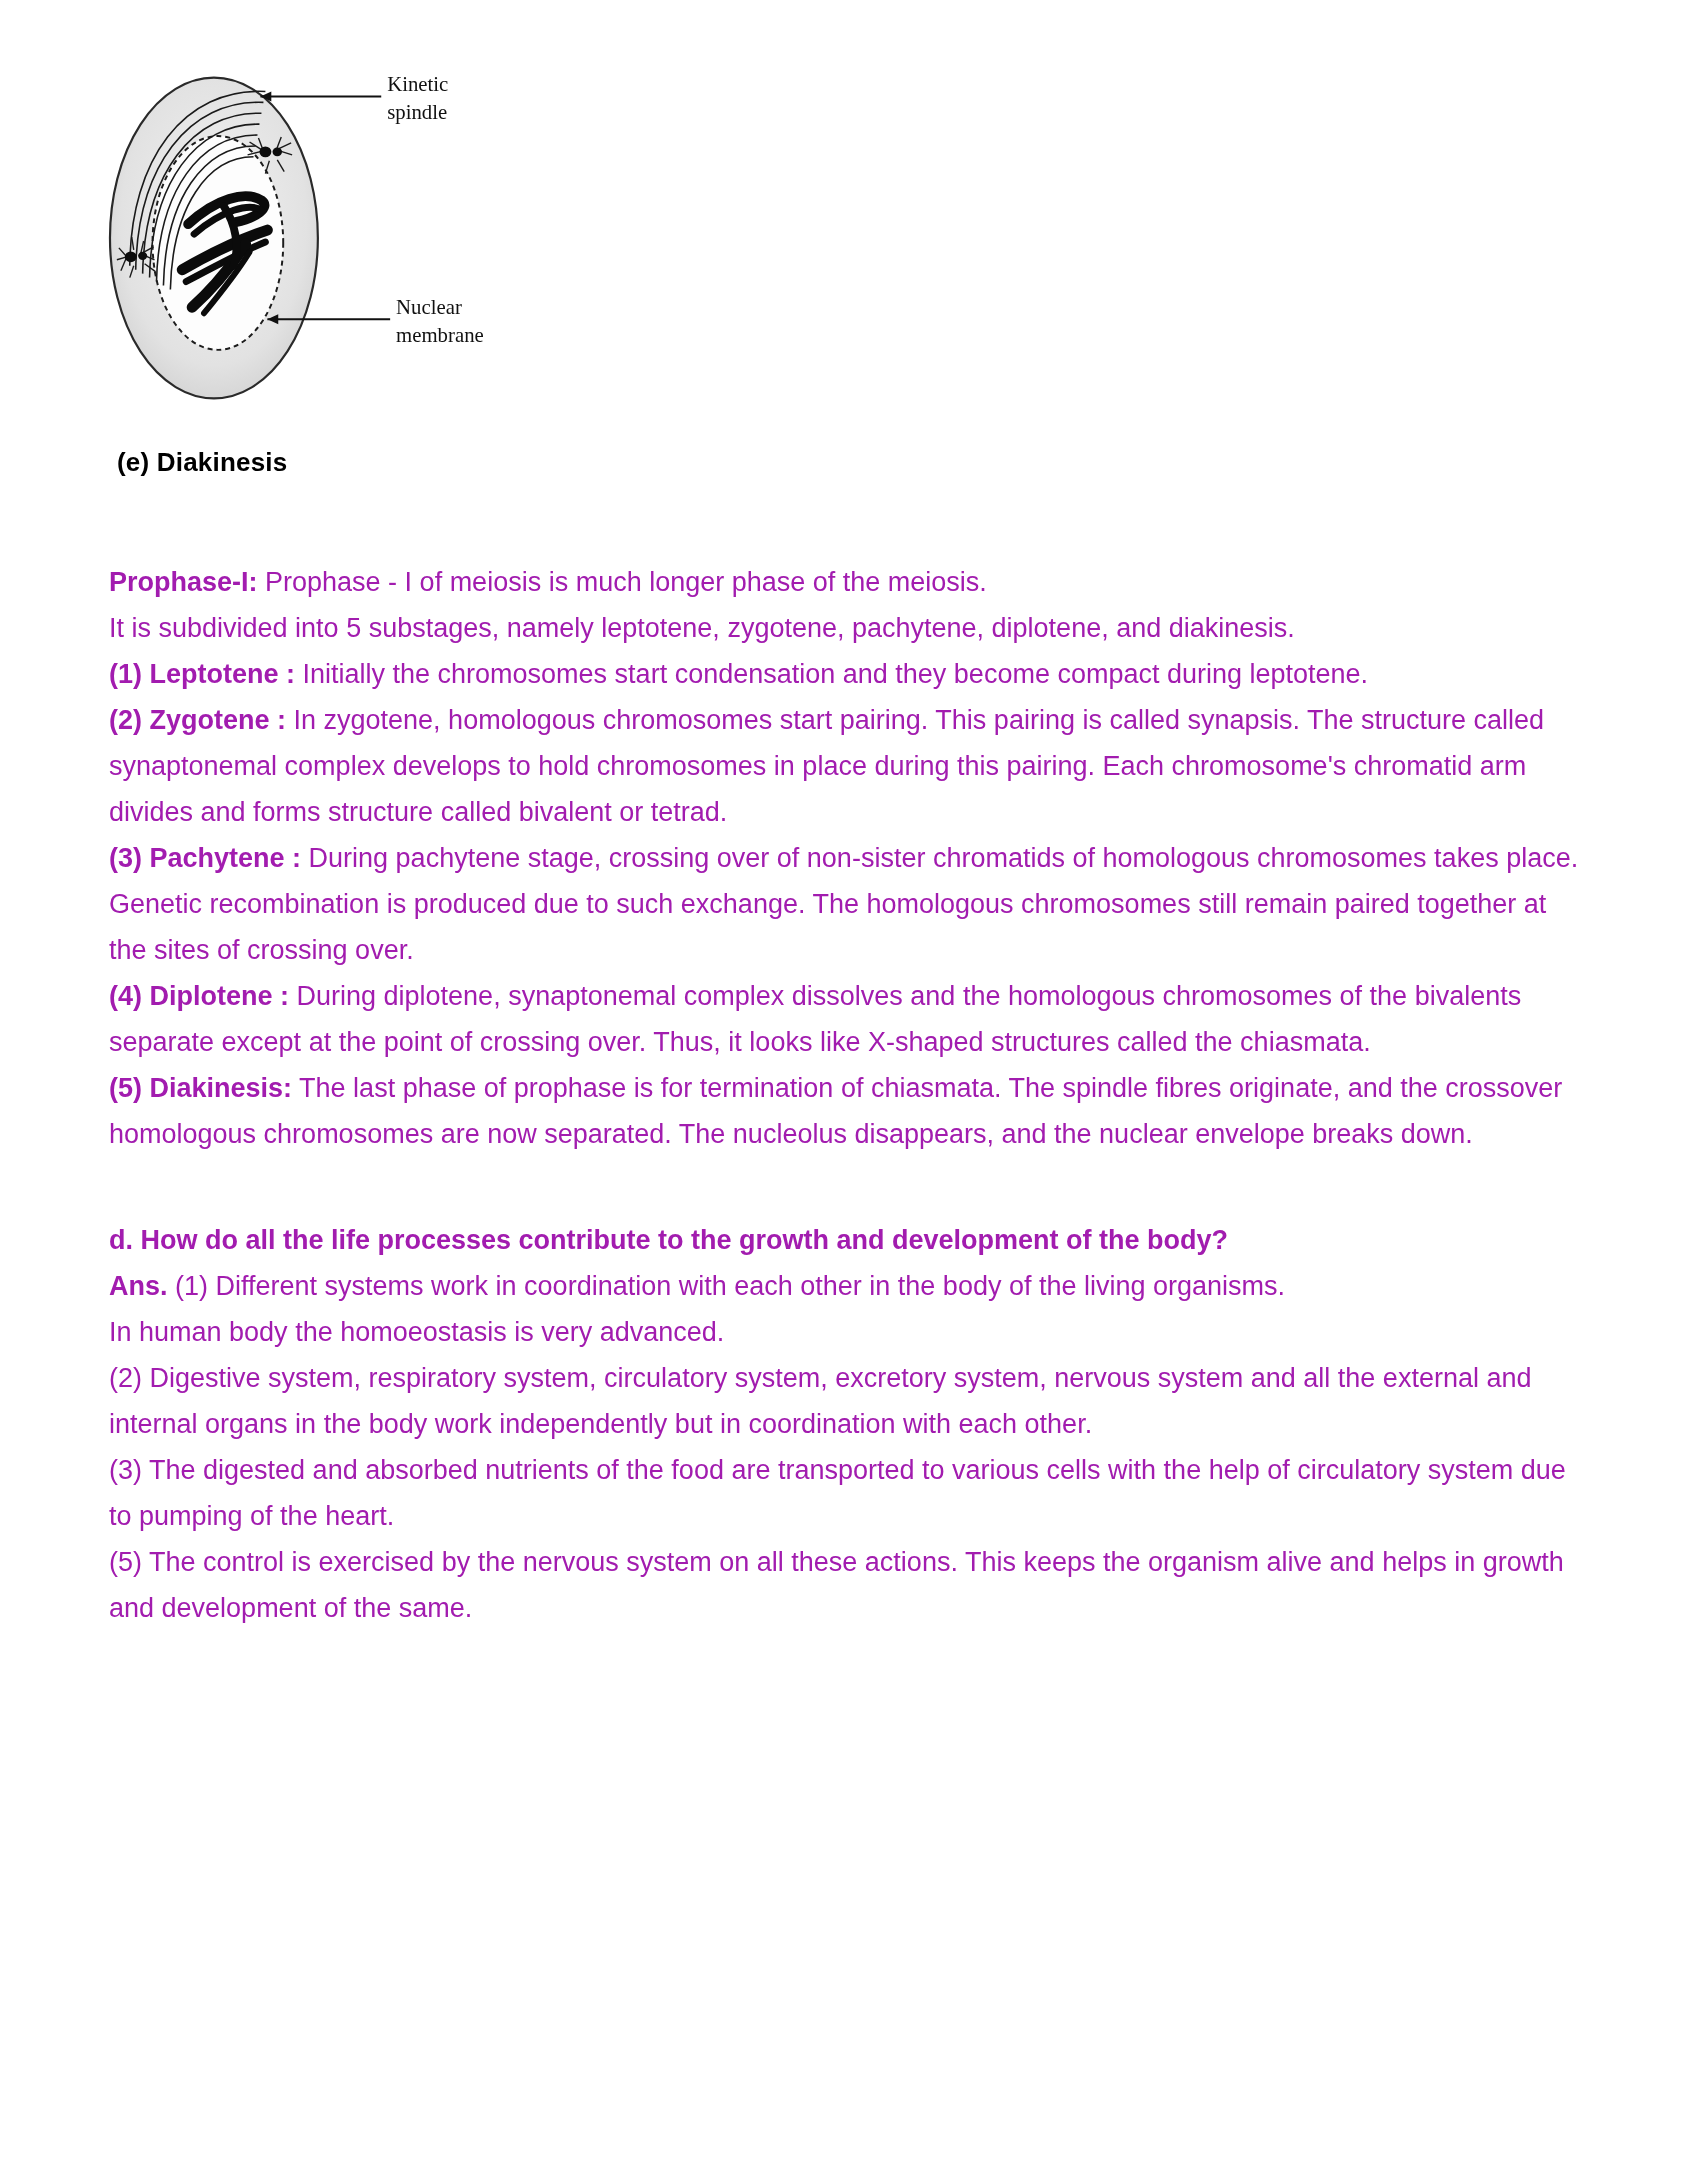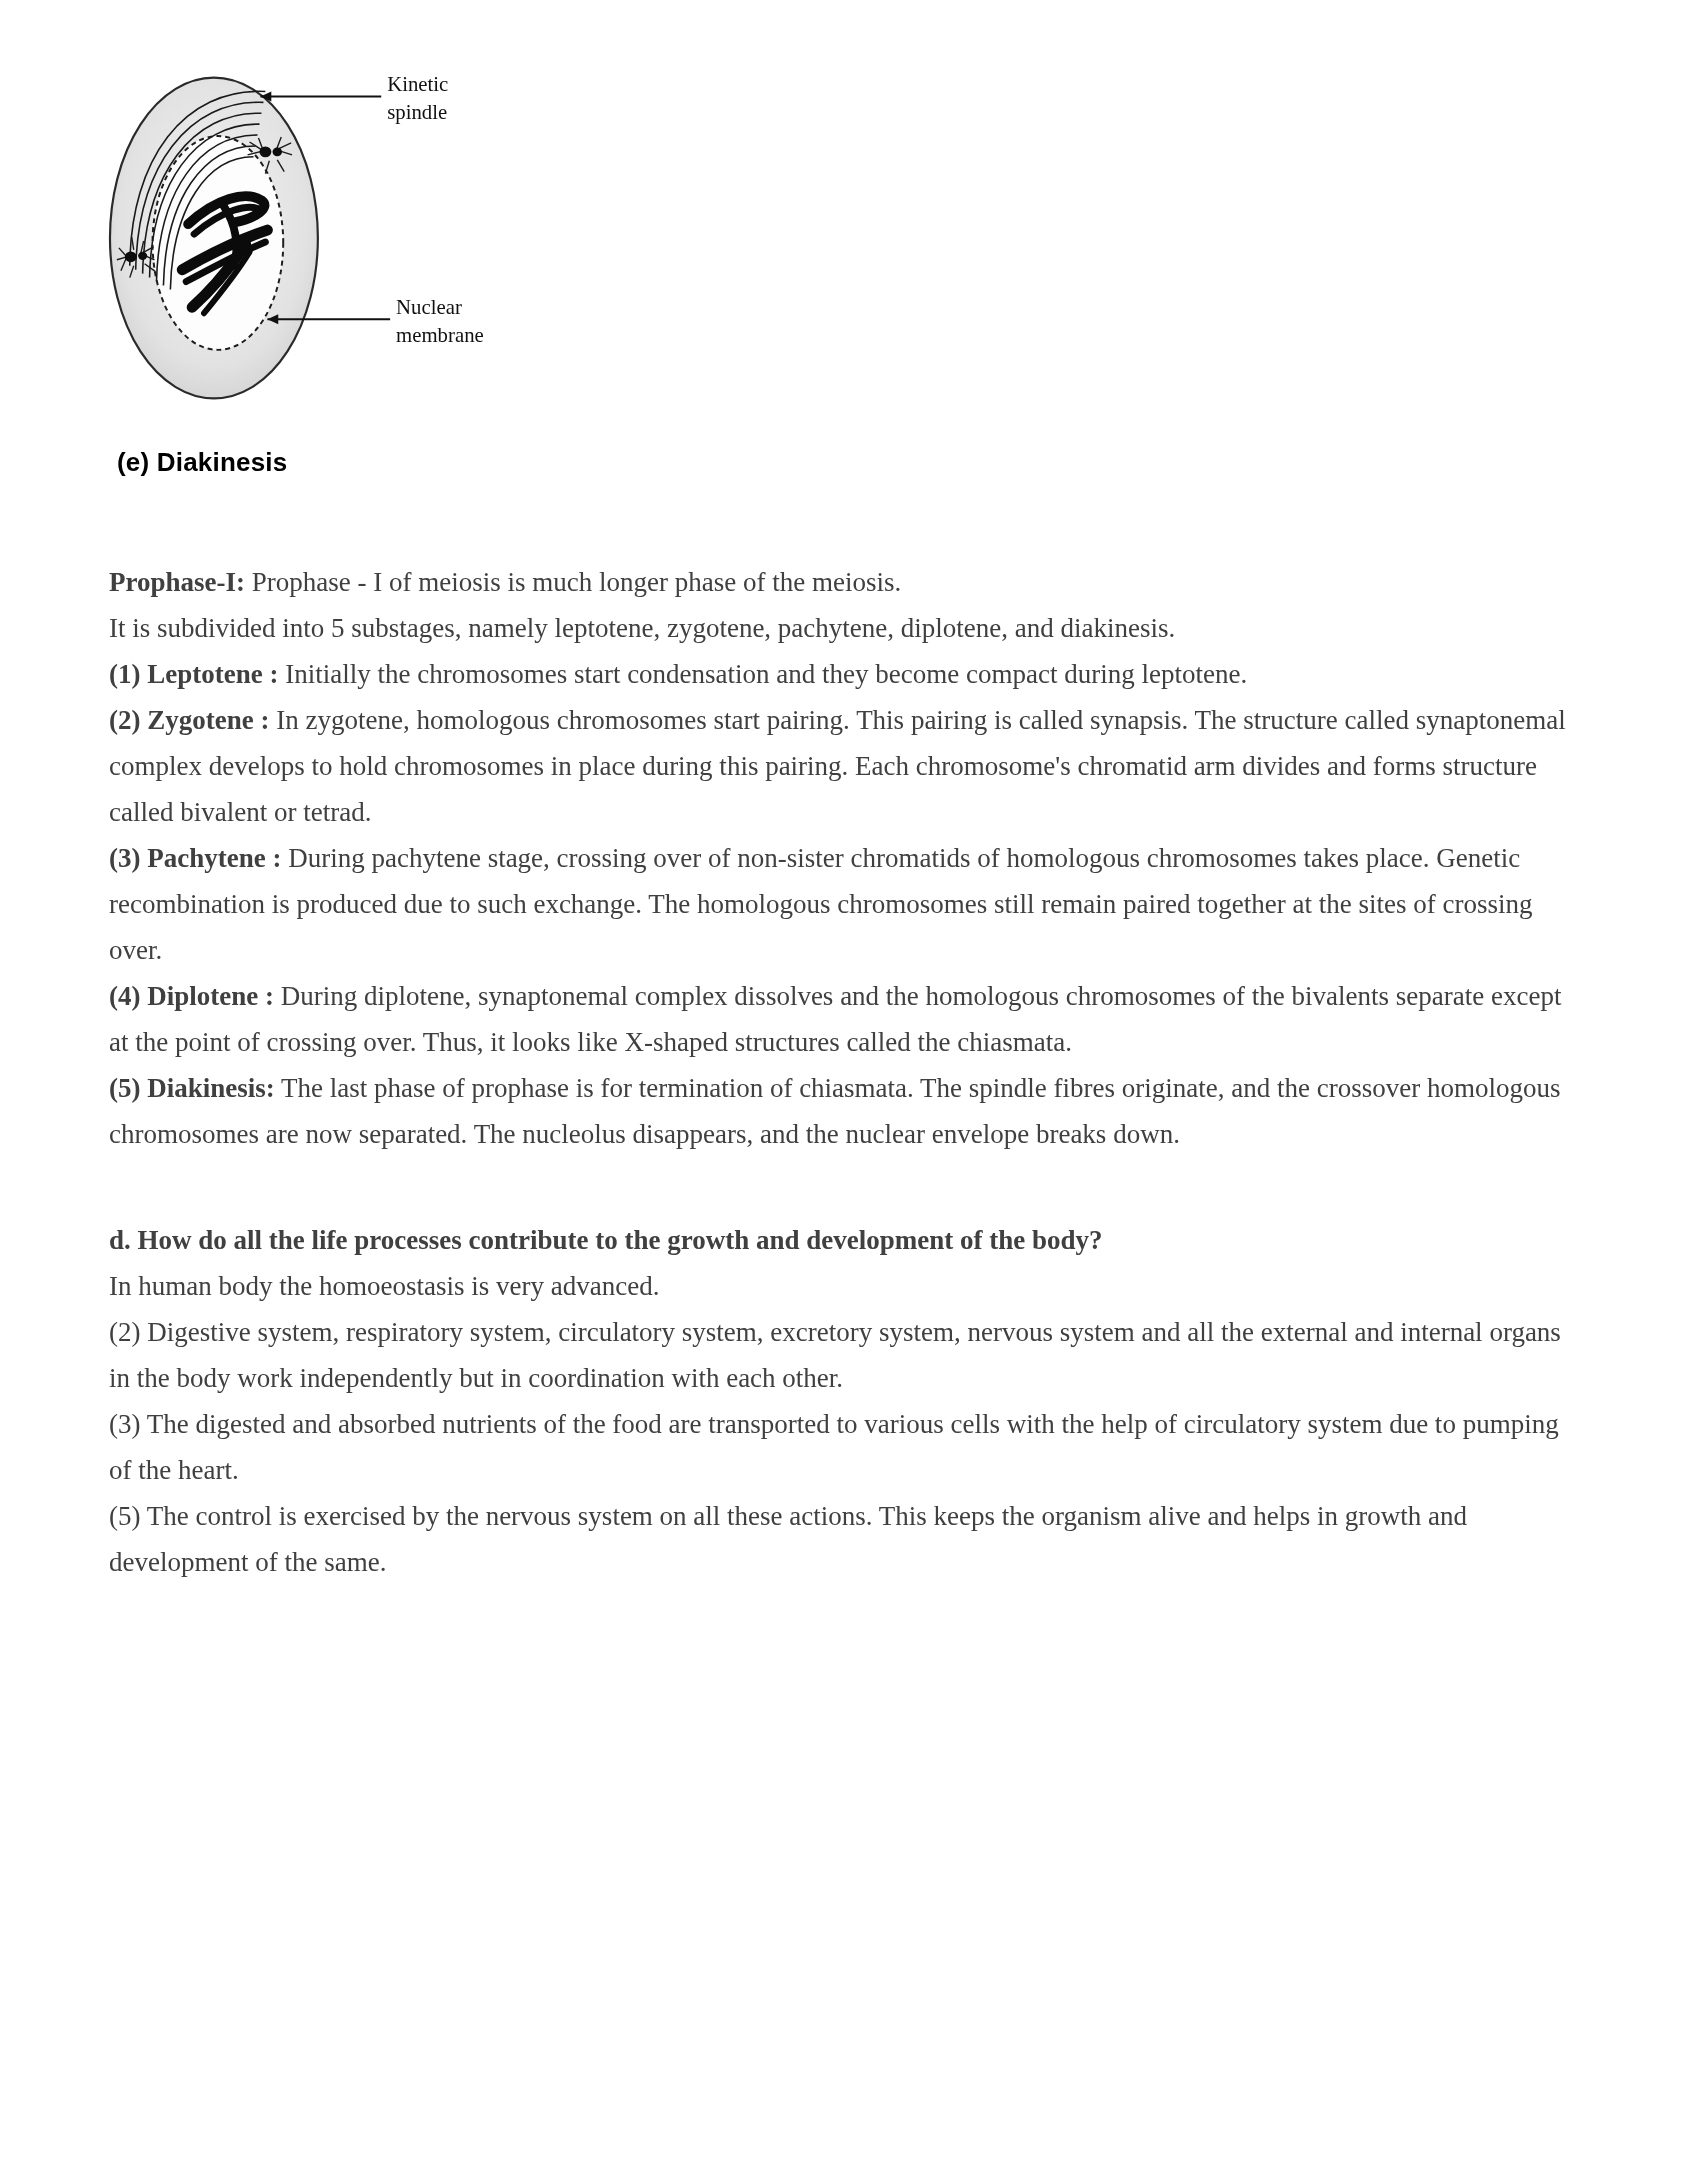--- a/index.html
+++ b/index.html
@@ -52,22 +52,22 @@
   }
 
   
   .body-text {
     position: absolute;
     left: 109px;
     top: 559px;
     width: 1475px;
     font-size: 27px;
     line-height: 46px;
-    color: #404040;
-    font-family: Liberation Serif, serif;
+    color: #a21caf;
+    font-family: Liberation Sans, sans-serif;
   }
 
   .para {
     margin: 0;
     padding: 0;
     text-align: left;
   }
 
   .para.spacer-before {
     margin-top: 60px;
@@ -192,20 +192,21 @@
     <p class="para"><span class="lead">(2) Zygotene :</span><span> In zygotene, homologous chromosomes start pairing. This pairing is called synapsis. The structure called synaptonemal complex develops to hold chromosomes in place during this pairing. Each chromosome's chromatid arm divides and forms structure called bivalent or tetrad.</span></p>
 
     <p class="para"><span class="lead">(3) Pachytene :</span><span> During pachytene stage, crossing over of non-sister chromatids of homologous chromosomes takes place. Genetic recombination is produced due to such exchange. The homologous chromosomes still remain paired together at the sites of crossing over.</span></p>
 
     <p class="para"><span class="lead">(4) Diplotene :</span><span> During diplotene, synaptonemal complex dissolves and the homologous chromosomes of the bivalents separate except at the point of crossing over. Thus, it looks like X-shaped structures called the chiasmata.</span></p>
 
     <p class="para"><span class="lead">(5) Diakinesis:</span><span> The last phase of prophase is for termination of chiasmata. The spindle fibres originate, and the crossover homologous chromosomes are now separated. The nucleolus disappears, and the nuclear envelope breaks down.</span></p>
 
     <p class="para spacer-before qhead">d. How do all the life processes contribute to the growth and development of the body?</p>
 
+    <p class="para"><span class="lead">Ans.</span><span> (1) Different systems work in coordination with each other in the body of the living organisms.</span></p>
 
     <p class="para">In human body the homoeostasis is very advanced.</p>
 
     <p class="para">(2) Digestive system, respiratory system, circulatory system, excretory system, nervous system and all the external and internal organs in the body work independently but in coordination with each other.</p>
 
     <p class="para">(3) The digested and absorbed nutrients of the food are transported to various cells with the help of circulatory system due to pumping of the heart.</p>
 
 
 
     <p class="para">(5) The control is exercised by the nervous system on all these actions. This keeps the organism alive and helps in growth and development of the same.</p>

